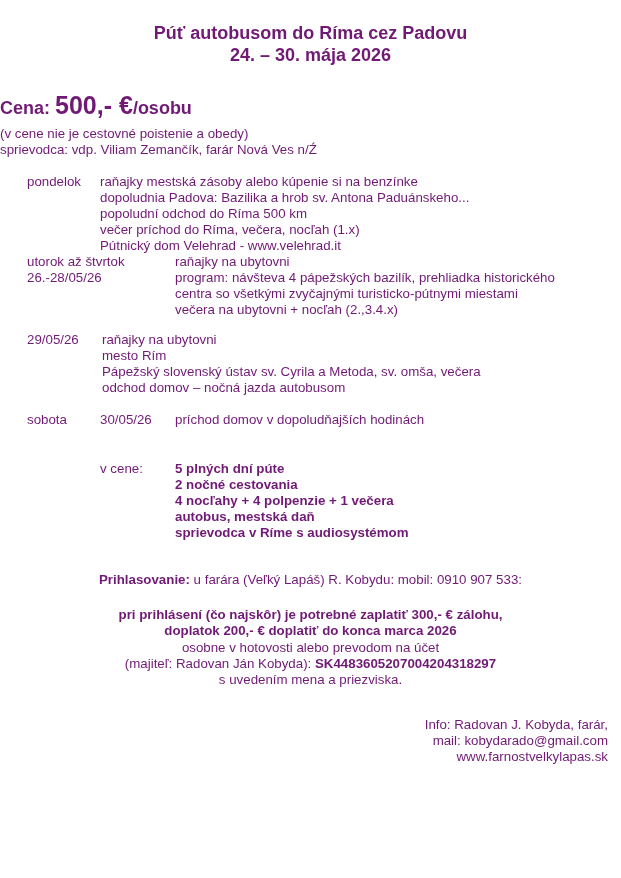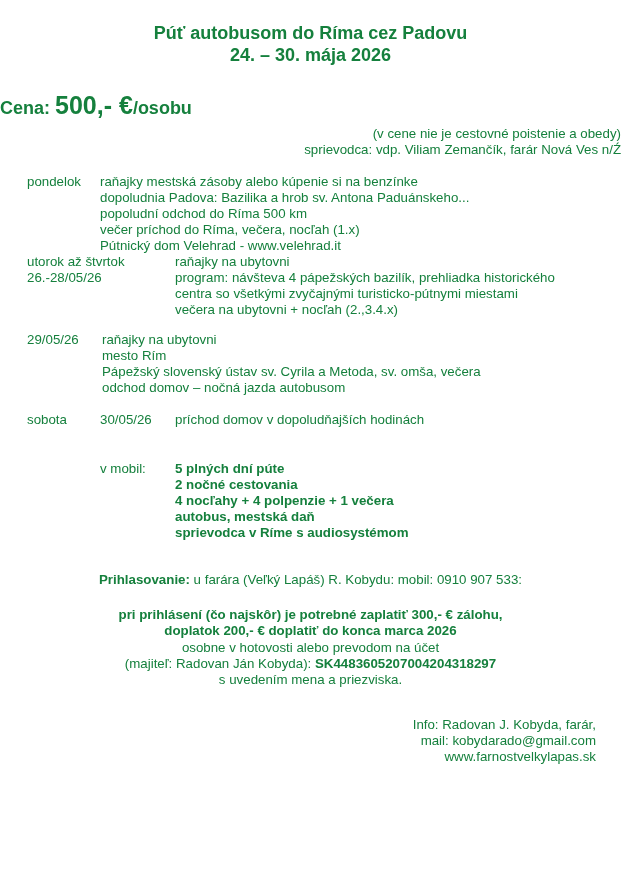--- a/index.html
+++ b/index.html
@@ -1,46 +1,46 @@
 <!DOCTYPE html>
 <html><head>
 <meta charset="utf-8">
 <style>
   html,body{margin:0;padding:0;background:#fff;}
   .page{
     position:relative;
     width:621px;height:878px;
     background:#ffffff;
-    color:#15803d;
+    color:#701a75;
     font-family:"Liberation Sans", sans-serif;
     font-size:13.3px;
     overflow:hidden;
   }
   .title-block{padding-top:22px;text-align:center;font-weight:bold;font-size:18px;line-height:22px;}
   .price-line{margin-top:26px;font-weight:bold;font-size:18px;line-height:26px;}
   .price-amount{font-size:25px;}
   .price-note{margin-top:5px;}
-  .price-note,.guide{text-align:right;line-height:16px;}
+  .price-note,.guide{text-align:left;line-height:16px;}
   .schedule{margin-top:16px;margin-left:27px;}
   .row{display:flex;line-height:16px;}
   .mb16{margin-bottom:16px;}
   .mb12{margin-bottom:0;}
   .mb14{margin-bottom:14px;}
   .c-day{width:73px;flex:none;}
   .c-date{width:75px;flex:none;}
   .c-left{width:148px;flex:none;}
   .c-desc{flex:1;white-space:nowrap;}
   .small-txt{font-size:11.7px;}
   .included{display:flex;margin-top:33px;margin-left:100px;line-height:16px;}
   .included-label{width:75px;flex:none;}
   .included-items{font-weight:bold;}
   .signup{margin-top:31px;text-align:center;line-height:16px;}
   .bold{font-weight:bold;}
   .payment{margin-top:19px;text-align:center;line-height:16.3px;}
-  .footer{margin-top:29px;margin-right:25px;text-align:right;line-height:16px;}
+  .footer{margin-top:29px;margin-right:13px;text-align:right;line-height:16px;}
 </style>
 </head>
 <body>
 
 <div class="page">
 
   <div class="title-block">
     <div>Púť autobusom do Ríma cez Padovu</div>
     <div>24. – 30. mája 2026</div>
   </div>
@@ -90,21 +90,21 @@
       <div class="c-day">sobota</div>
       <div class="c-date">30/05/26</div>
       <div class="c-desc">
         <div>príchod domov v dopoludňajších hodinách</div>
       </div>
     </div>
 
   </div>
 
   <div class="included">
-    <div class="included-label">v mobil:</div>
+    <div class="included-label">v cene:</div>
     <div class="included-items">
       <div>5 plných dní púte</div>
       <div>2 nočné cestovania</div>
       <div>4 nocľahy + 4 polpenzie + 1 večera</div>
       <div>autobus, mestská daň</div>
       <div>sprievodca v Ríme s audiosystémom</div>
     </div>
   </div>
 
   <div class="signup"><span class="bold">Prihlasovanie:</span><span> u farára (Veľký Lapáš) R. Kobydu: mobil: 0910 907 533:</span></div>

